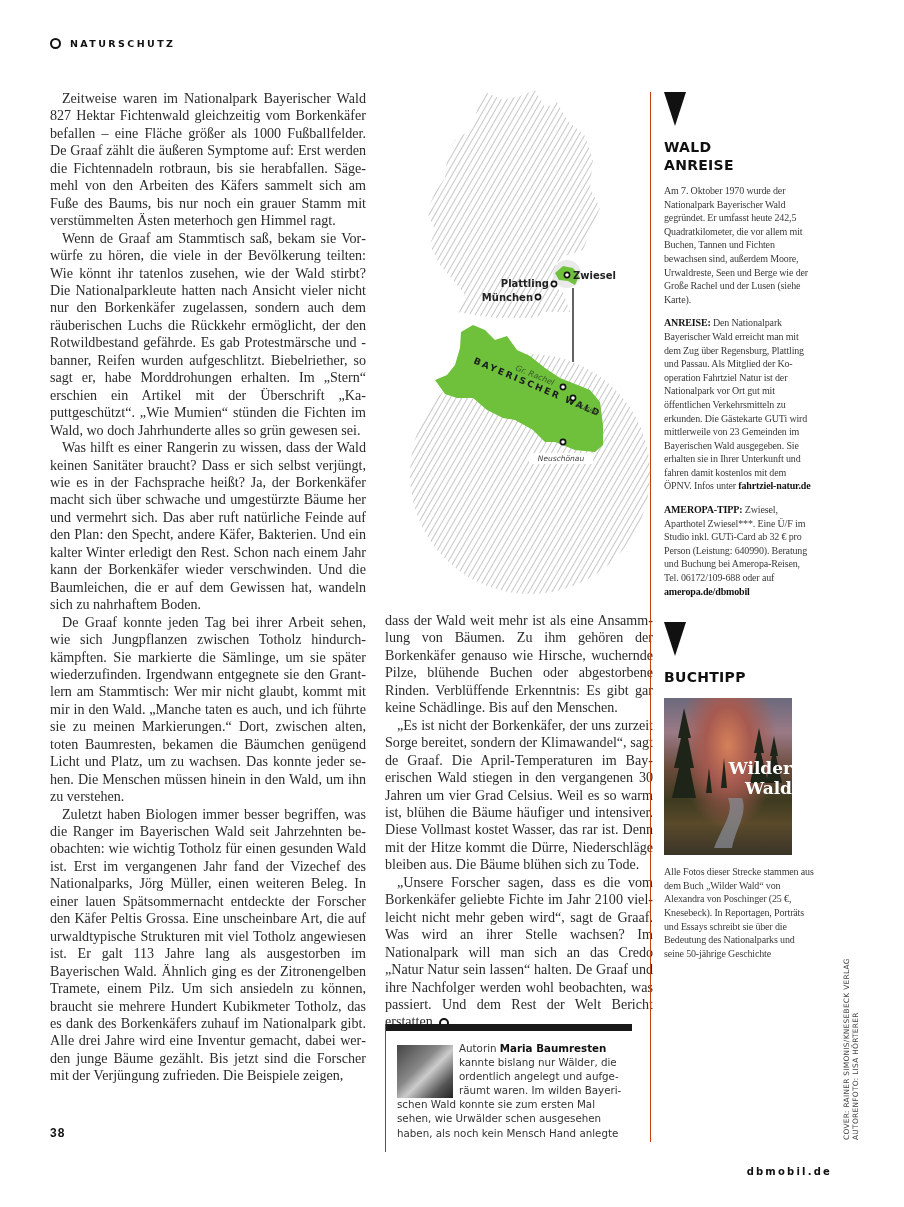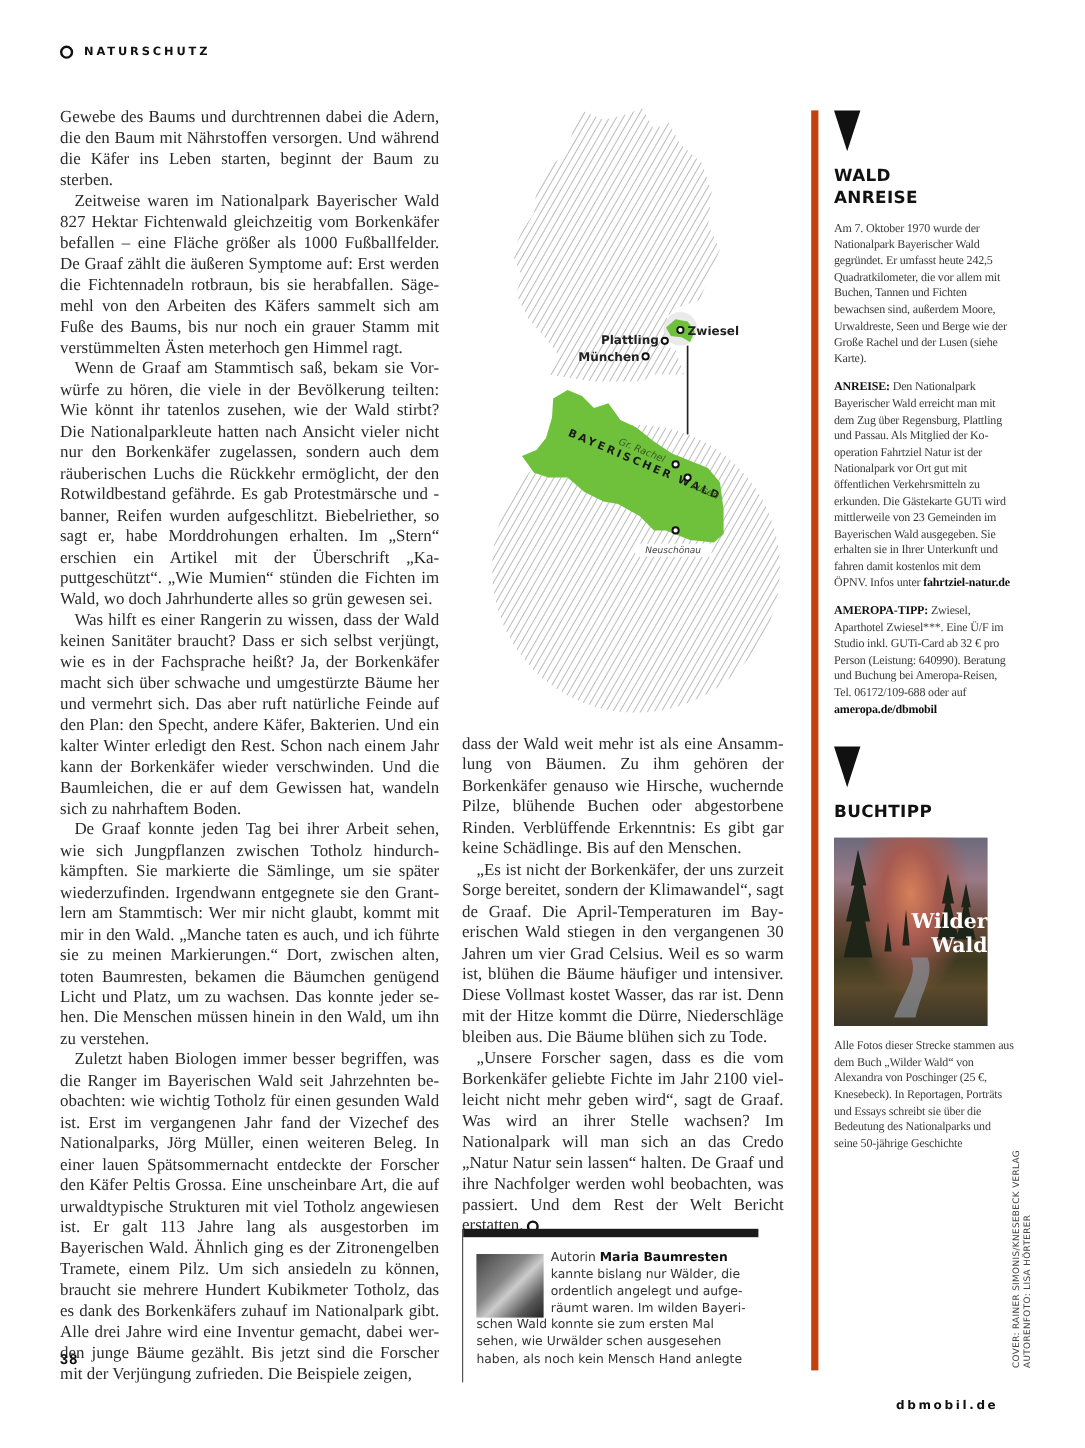--- a/index.html
+++ b/index.html
@@ -20,21 +20,21 @@
 
   
   .author{position:absolute;left:385px;top:1024px;width:246px;height:128px;border-left:1px solid #555;}
   .author .bar{position:absolute;left:0;top:0;width:246px;height:7px;background:#1a1a1a;}
   .author .photo{position:absolute;left:11px;top:21px;width:56px;height:53px;background:linear-gradient(135deg,#444,#888 40%,#ccc 55%,#555 80%,#222);}
   .author .text{position:absolute;left:11px;top:17px;width:232px;font-family:"DejaVu Sans",sans-serif;font-size:10.3px;line-height:14.1px;color:#333;}
   .author .text .float{float:left;width:56px;height:56px;margin-right:6px;}
   .author .text b{color:#111;}
 
   
-  .sidebar{position:absolute;left:676px;top:92px;width:160px;height:1050px;border-left:6px solid #c2410c;}
+  .sidebar{position:absolute;left:650px;top:92px;width:160px;height:1050px;border-left:1px solid #c2410c;}
   .sb-inner{position:absolute;left:13px;top:0;width:150px;}
   .tri{width:0;height:0;border-left:11px solid transparent;border-right:11px solid transparent;border-top:34px solid #111;margin-left:0;}
   .sb-title{font-family:"DejaVu Sans",sans-serif;font-weight:bold;font-size:14px;line-height:18px;color:#111;margin-top:12px;letter-spacing:0.3px;}
   .sb-text{font-family:Liberation Serif, serif;font-size:10px;line-height:13.6px;color:#3a3a3a;margin:10px 0 0 0;letter-spacing:-0.15px;}
   .sb-text b{color:#111;}
   .book{width:128px;height:157px;margin-top:12px;position:relative;
     background:
       radial-gradient(ellipse at 50% 30%,#d6805a 0%,#a65a50 25%,transparent 55%),
       linear-gradient(180deg,#6b6a7d 0%,#9a7a86 22%,#6a4a3a 45%,#3d3a20 65%,#5a4a2a 80%,#3a3428 100%);}
   .book .trees{position:absolute;left:0;top:0;width:100%;height:100%;}
@@ -45,21 +45,20 @@
 </style>
 </head>
 <body>
 
 <div class="header">
   <span class="ring"></span>
   <span class="label">NATURSCHUTZ</span>
 </div>
 
 <div class="col1 body-text">
-  <p class="noindent">Gewebe des Baums und durchtrennen dabei die Adern, die den Baum mit Nährstoffen versorgen. Und wäh­rend die Käfer ins Leben starten, beginnt der Baum zu sterben.</p>
   <p>Zeitweise waren im Nationalpark Bayerischer Wald 827 Hektar Fichtenwald gleichzeitig vom Borkenkäfer befallen – eine Fläche größer als 1000 Fußballfelder. De Graaf zählt die äußeren Symptome auf: Erst werden die Fichtennadeln rotbraun, bis sie herabfallen. Säge­mehl von den Arbeiten des Käfers sammelt sich am Fuße des Baums, bis nur noch ein grauer Stamm mit verstümmelten Ästen meterhoch gen Himmel ragt.</p>
   <p>Wenn de Graaf am Stammtisch saß, bekam sie Vor­würfe zu hören, die viele in der Bevölkerung teilten: Wie könnt ihr tatenlos zusehen, wie der Wald stirbt? Die Nationalparkleute hatten nach Ansicht vieler nicht nur den Borkenkäfer zugelassen, sondern auch dem räuberischen Luchs die Rückkehr ermöglicht, der den Rotwildbestand gefährde. Es gab Protestmärsche und -banner, Reifen wurden aufgeschlitzt. Biebelrie­ther, so sagt er, habe Morddrohungen erhalten. Im „Stern“ erschien ein Artikel mit der Überschrift „Ka­puttgeschützt“. „Wie Mumien“ stünden die Fichten im Wald, wo doch Jahrhunderte alles so grün gewesen sei.</p>
   <p>Was hilft es einer Rangerin zu wissen, dass der Wald keinen Sanitäter braucht? Dass er sich selbst verjüngt, wie es in der Fachsprache heißt? Ja, der Borkenkäfer macht sich über schwache und umgestürzte Bäume her und vermehrt sich. Das aber ruft natürliche Feinde auf den Plan: den Specht, andere Käfer, Bakterien. Und ein kalter Winter erledigt den Rest. Schon nach einem Jahr kann der Borkenkäfer wieder verschwinden. Und die Baumleichen, die er auf dem Gewissen hat, wandeln sich zu nahrhaftem Boden.</p>
   <p>De Graaf konnte jeden Tag bei ihrer Arbeit sehen, wie sich Jungpflanzen zwischen Totholz hindurch­kämpften. Sie markierte die Sämlinge, um sie später wiederzufinden. Irgendwann entgegnete sie den Grant­lern am Stammtisch: Wer mir nicht glaubt, kommt mit mir in den Wald. „Manche taten es auch, und ich führte sie zu meinen Markierungen.“ Dort, zwischen alten, toten Baumresten, bekamen die Bäumchen genügend Licht und Platz, um zu wachsen. Das konnte jeder se­hen. Die Menschen müssen hinein in den Wald, um ihn zu verstehen.</p>
   <p>Zuletzt haben Biologen immer besser begriffen, was die Ranger im Bayerischen Wald seit Jahrzehnten be­obachten: wie wichtig Totholz für einen gesunden Wald ist. Erst im vergangenen Jahr fand der Vizechef des Nationalparks, Jörg Müller, einen weiteren Beleg. In einer lauen Spätsommernacht entdeckte der For­scher den Käfer Peltis Grossa. Eine unscheinbare Art, die auf urwaldtypische Strukturen mit viel Totholz angewiesen ist. Er galt 113 Jahre lang als ausgestorben im Bayerischen Wald. Ähnlich ging es der Zitronengel­ben Tramete, einem Pilz. Um sich ansiedeln zu können, braucht sie mehrere Hundert Kubikmeter Totholz, das es dank des Borkenkäfers zuhauf im Nationalpark gibt. Alle drei Jahre wird eine Inventur gemacht, dabei wer­den junge Bäume gezählt. Bis jetzt sind die Forscher mit der Verjüngung zufrieden. Die Beispiele zeigen,</p>
 </div>
 
 <div class="map">
   <svg width="290" height="540" viewBox="0 0 290 540">
     <defs>

